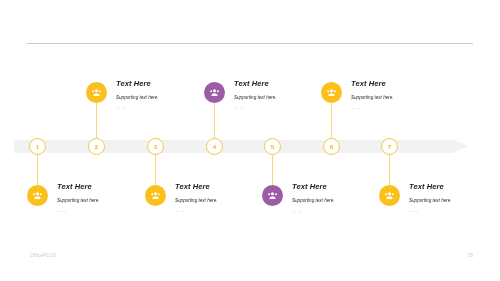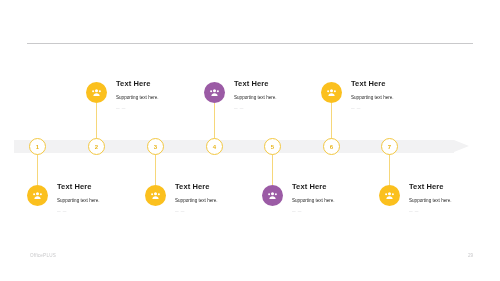--- a/index.html
+++ b/index.html
@@ -52,21 +52,21 @@
   }
 
   
   .callout{position:absolute;z-index:4;}
   .callout .icon-circle{
     position:absolute;left:0;top:0;
     width:21px;height:21px;border-radius:50%;
     display:flex;align-items:center;justify-content:center;
   }
   .callout .icon-circle svg{display:block;}
-  .callout .txt{position:absolute;left:30px;top:-2px;width:92px;}
+  .callout .txt{position:absolute;left:30px;top:-2px;width:92px;font-style:italic;}
   .callout .heading{
     font-size:7.5px;font-weight:bold;color:#1b1b1b;
     letter-spacing:.1px;line-height:1;margin:0 0 8px 0;white-space:nowrap;
   }
   .callout .support{
     font-size:4.6px;color:#2a2a2a;line-height:1;margin:0 0 7px 0;white-space:nowrap;
   }
   .callout .dashes{
     font-size:3.6px;color:#c6c6c8;line-height:1;letter-spacing:.6px;white-space:nowrap;
   }

